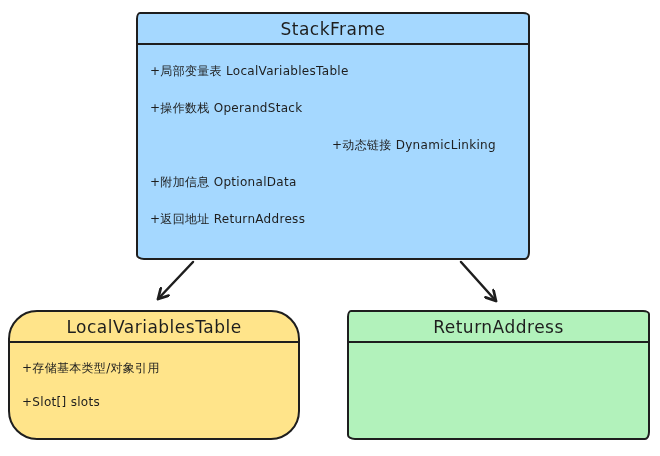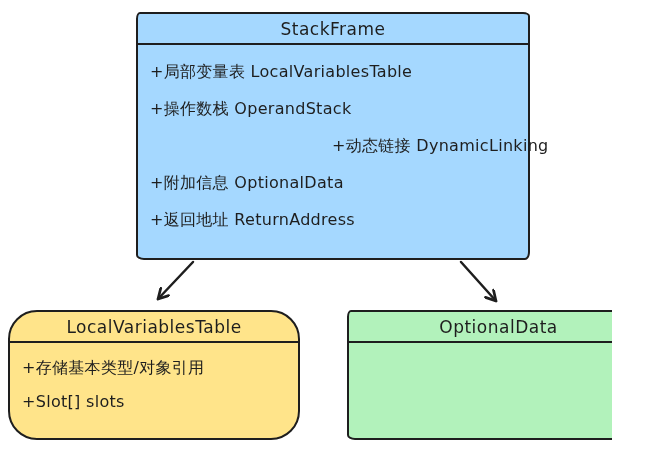--- a/index.html
+++ b/index.html
@@ -7,20 +7,21 @@
     padding: 0;
     background: #ffffff;
     font-family: "DejaVu Sans", "Liberation Sans", sans-serif;
   }
   .canvas {
     position: relative;
     width: 612px;
     height: 456px;
     background: #ffffff;
     overflow: hidden;
+    padding-left: 40px;
   }
   .uml-box {
     position: absolute;
     border: 2.5px solid #1e1e1e;
     border-radius: 4px 7px 5px 8px / 7px 4px 8px 5px;
     box-sizing: border-box;
     color: #1e1e1e;
   }
   .uml-box.blue  { background: #a5d8ff; }
   .uml-box.yellow{ background: #ffe48a; }
@@ -30,21 +31,21 @@
     text-align: center;
     font-size: 17px;
     letter-spacing: 0.5px;
     padding: 5px 4px 4px 4px;
     white-space: nowrap;
   }
   .uml-body {
     padding: 8px 0 0 12px;
   }
   .field {
-    font-size: 16px;
+    font-size: 12px;
     line-height: 37px;
     letter-spacing: 0.3px;
     white-space: nowrap;
   }
   .small-body .field {
     line-height: 34px;
   }
   .field-indent {
     margin-left: 182px;
   }
@@ -85,21 +86,21 @@
 
   <div class="uml-box yellow" id="box-localvars">
     <div class="uml-title">LocalVariablesTable</div>
     <div class="uml-body small-body">
       <div class="field">+存储基本类型/对象引用</div>
       <div class="field">+Slot[] slots</div>
     </div>
   </div>
 
   <div class="uml-box green" id="box-operand">
-    <div class="uml-title">OptionalData</div>
+    <div class="uml-title">ReturnAddress</div>
     <div class="uml-body small-body">
     </div>
   </div>
 
   <svg class="arrows" viewBox="0 0 660 456" xmlns="http://www.w3.org/2000/svg">
     <defs>
       <marker id="arrowhead" viewBox="0 0 12 12" markerWidth="13" markerHeight="13" refX="10.5" refY="6" orient="auto" markerUnits="userSpaceOnUse">
         <path d="M1.5,1 L10.5,6 L1.5,11" fill="none" stroke="#1e1e1e" stroke-width="2" stroke-linecap="round" stroke-linejoin="round"></path>
       </marker>
     </defs>

